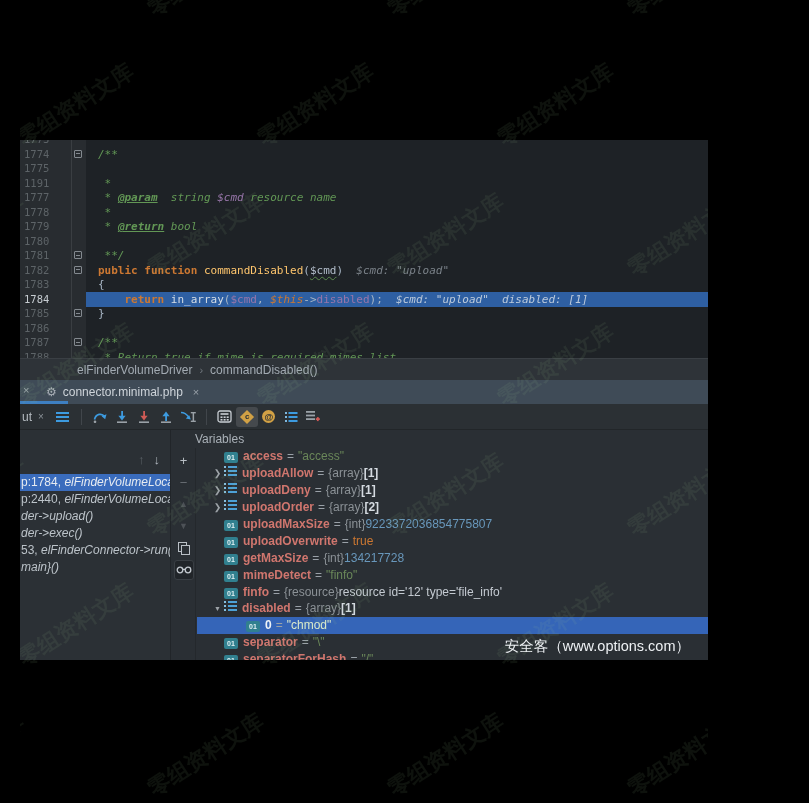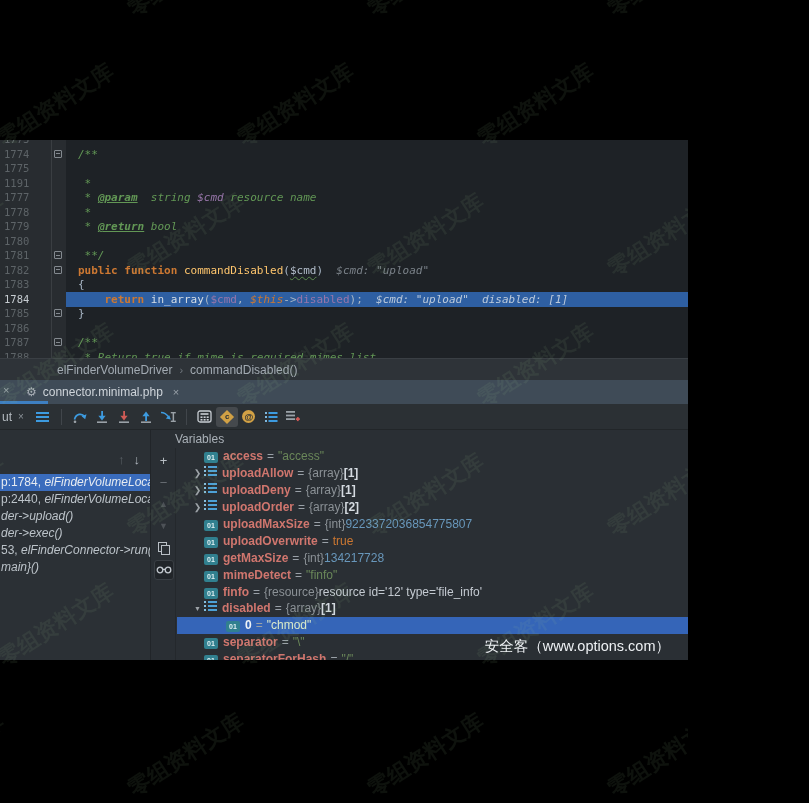--- a/index.html
+++ b/index.html
@@ -1,17 +1,17 @@
 <!DOCTYPE html>
 <html><head>
 <meta charset="utf-8">
 <style>
   html,body{margin:0;padding:0;background:#000;}
   .screen{position:relative;width:688px;height:803px;background:#000;overflow:hidden;
-          font-family:"Liberation Sans",sans-serif;-webkit-font-smoothing:antialiased;}
+          font-family:"Liberation Sans",sans-serif;margin-left:20px;-webkit-font-smoothing:antialiased;}
 
   
   .wm-layer{position:absolute;inset:0;pointer-events:none;z-index:50;}
   .wm{position:absolute;font-size:22px;font-weight:bold;color:rgba(150,200,140,0.09);
       white-space:nowrap;transform:rotate(-33deg);}
   .brand-wm{position:absolute;right:18px;top:637px;z-index:51;color:#eef1f4;font-size:14.5px;}
 
   
   .editor{position:absolute;left:0;top:140px;width:809px;height:218px;background:#1e2226;overflow:hidden;}
   .gutter-bg{position:absolute;left:0;top:0;width:66px;height:100%;background:#282c30;}

